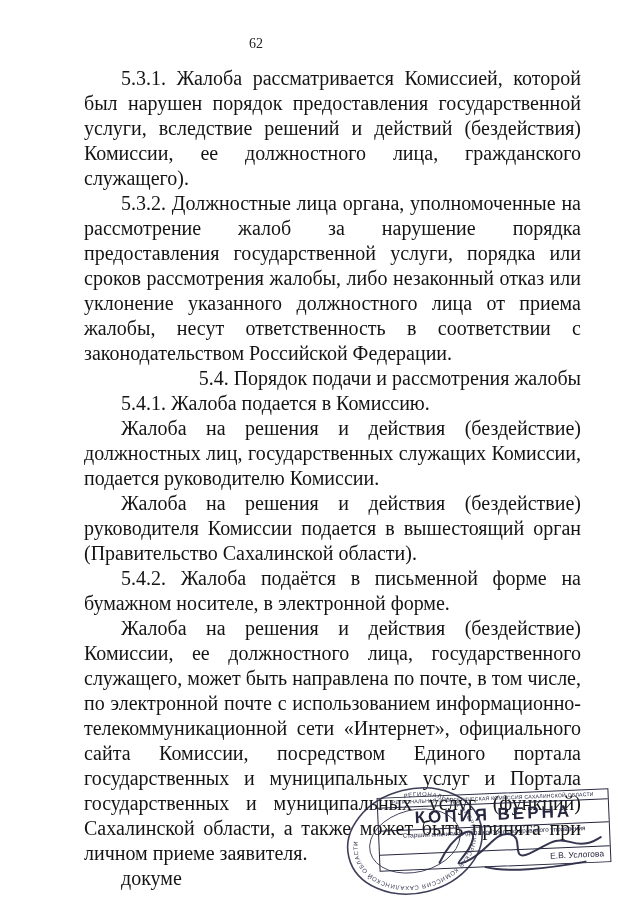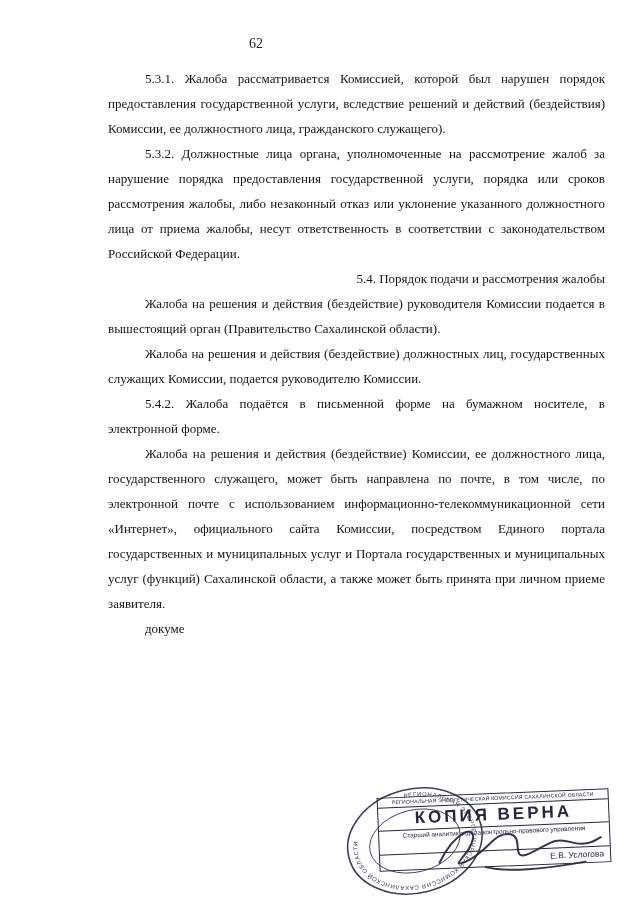--- a/index.html
+++ b/index.html
@@ -11,23 +11,22 @@
     font-family:"Liberation Serif", serif;
     color:#1b1b1b;
   }
   .sheet{position:absolute;inset:0;background:#fff;}
   .page-number{
     position:absolute;top:36px;left:0;width:512px;
     text-align:center;font-size:14px;color:#222;
   }
   .text-block{
     position:absolute;left:84px;top:66px;width:497px;
-    font-size:13px;line-height:25px;text-align:justify;
+    font-size:20px;line-height:25px;text-align:justify;
     color:#141414;
-    margin-left:24px;
   }
   .text-block p{margin:0;text-indent:37px;}
   .text-block p.centered{text-align:right;text-indent:0;}
   .text-block p.partial{text-align:left;}
   .stamp-rect{
     position:absolute;left:378px;top:793px;width:232px;height:74px;
     border:1.6px solid #26263e;
     transform:rotate(-2.4deg);
     background:transparent;
     color:#26263e;
@@ -77,22 +76,23 @@
 <body>
 
 <div class="sheet">
 
   <div class="page-number">62</div>
 
   <div class="text-block">
     <p>5.3.1. Жалоба рассматривается Комиссией, которой был нарушен порядок предоставления государственной услуги, вследствие решений и действий (бездействия) Комиссии, ее должностного лица, гражданского служащего).</p>
     <p>5.3.2. Должностные лица органа, уполномоченные на рассмотрение жалоб за нарушение порядка предоставления государственной услуги, порядка или сроков рассмотрения жалобы, либо незаконный отказ или уклонение указанного должностного лица от приема жалобы, несут ответственность в соответствии с законодательством Российской Федерации.</p>
     <p class="centered">5.4. Порядок подачи и рассмотрения жалобы</p>
+    <p>5.4.1. Жалоба подается в Комиссию.</p>
+    <p>Жалоба на решения и действия (бездействие) должностных лиц, государственных служащих Комиссии, подается руководителю Комиссии.</p>
     <p>Жалоба на решения и действия (бездействие) руководителя Комиссии подается в вышестоящий орган (Правительство Сахалинской области).</p>
-    <p>Жалоба на решения и действия (бездействие) должностных лиц, государственных служащих Комиссии, подается руководителю Комиссии.</p>
     <p>5.4.2. Жалоба подаётся в письменной форме на бумажном носителе, в электронной форме.</p>
     <p>Жалоба на решения и действия (бездействие) Комиссии, ее должностного лица, государственного служащего, может быть направлена по почте, в том числе, по электронной почте с использованием информационно-телекоммуникационной сети «Интернет», официального сайта Комиссии, посредством Единого портала государственных и муниципальных услуг и Портала государственных и муниципальных услуг (функций) Сахалинской области, а также может быть принята при личном приеме заявителя.</p>
     <p class="partial">докуме</p>
   </div>
 
   <svg class="seal" viewBox="0 0 150 115" aria-hidden="true">
     <defs>
       <path id="sealTextPath" d="M75,13 a58,44 0 1,1 -0.1,0" fill="none"></path>
     </defs>
     <ellipse class="seal-ring" cx="75" cy="57" rx="68" ry="52"></ellipse>

